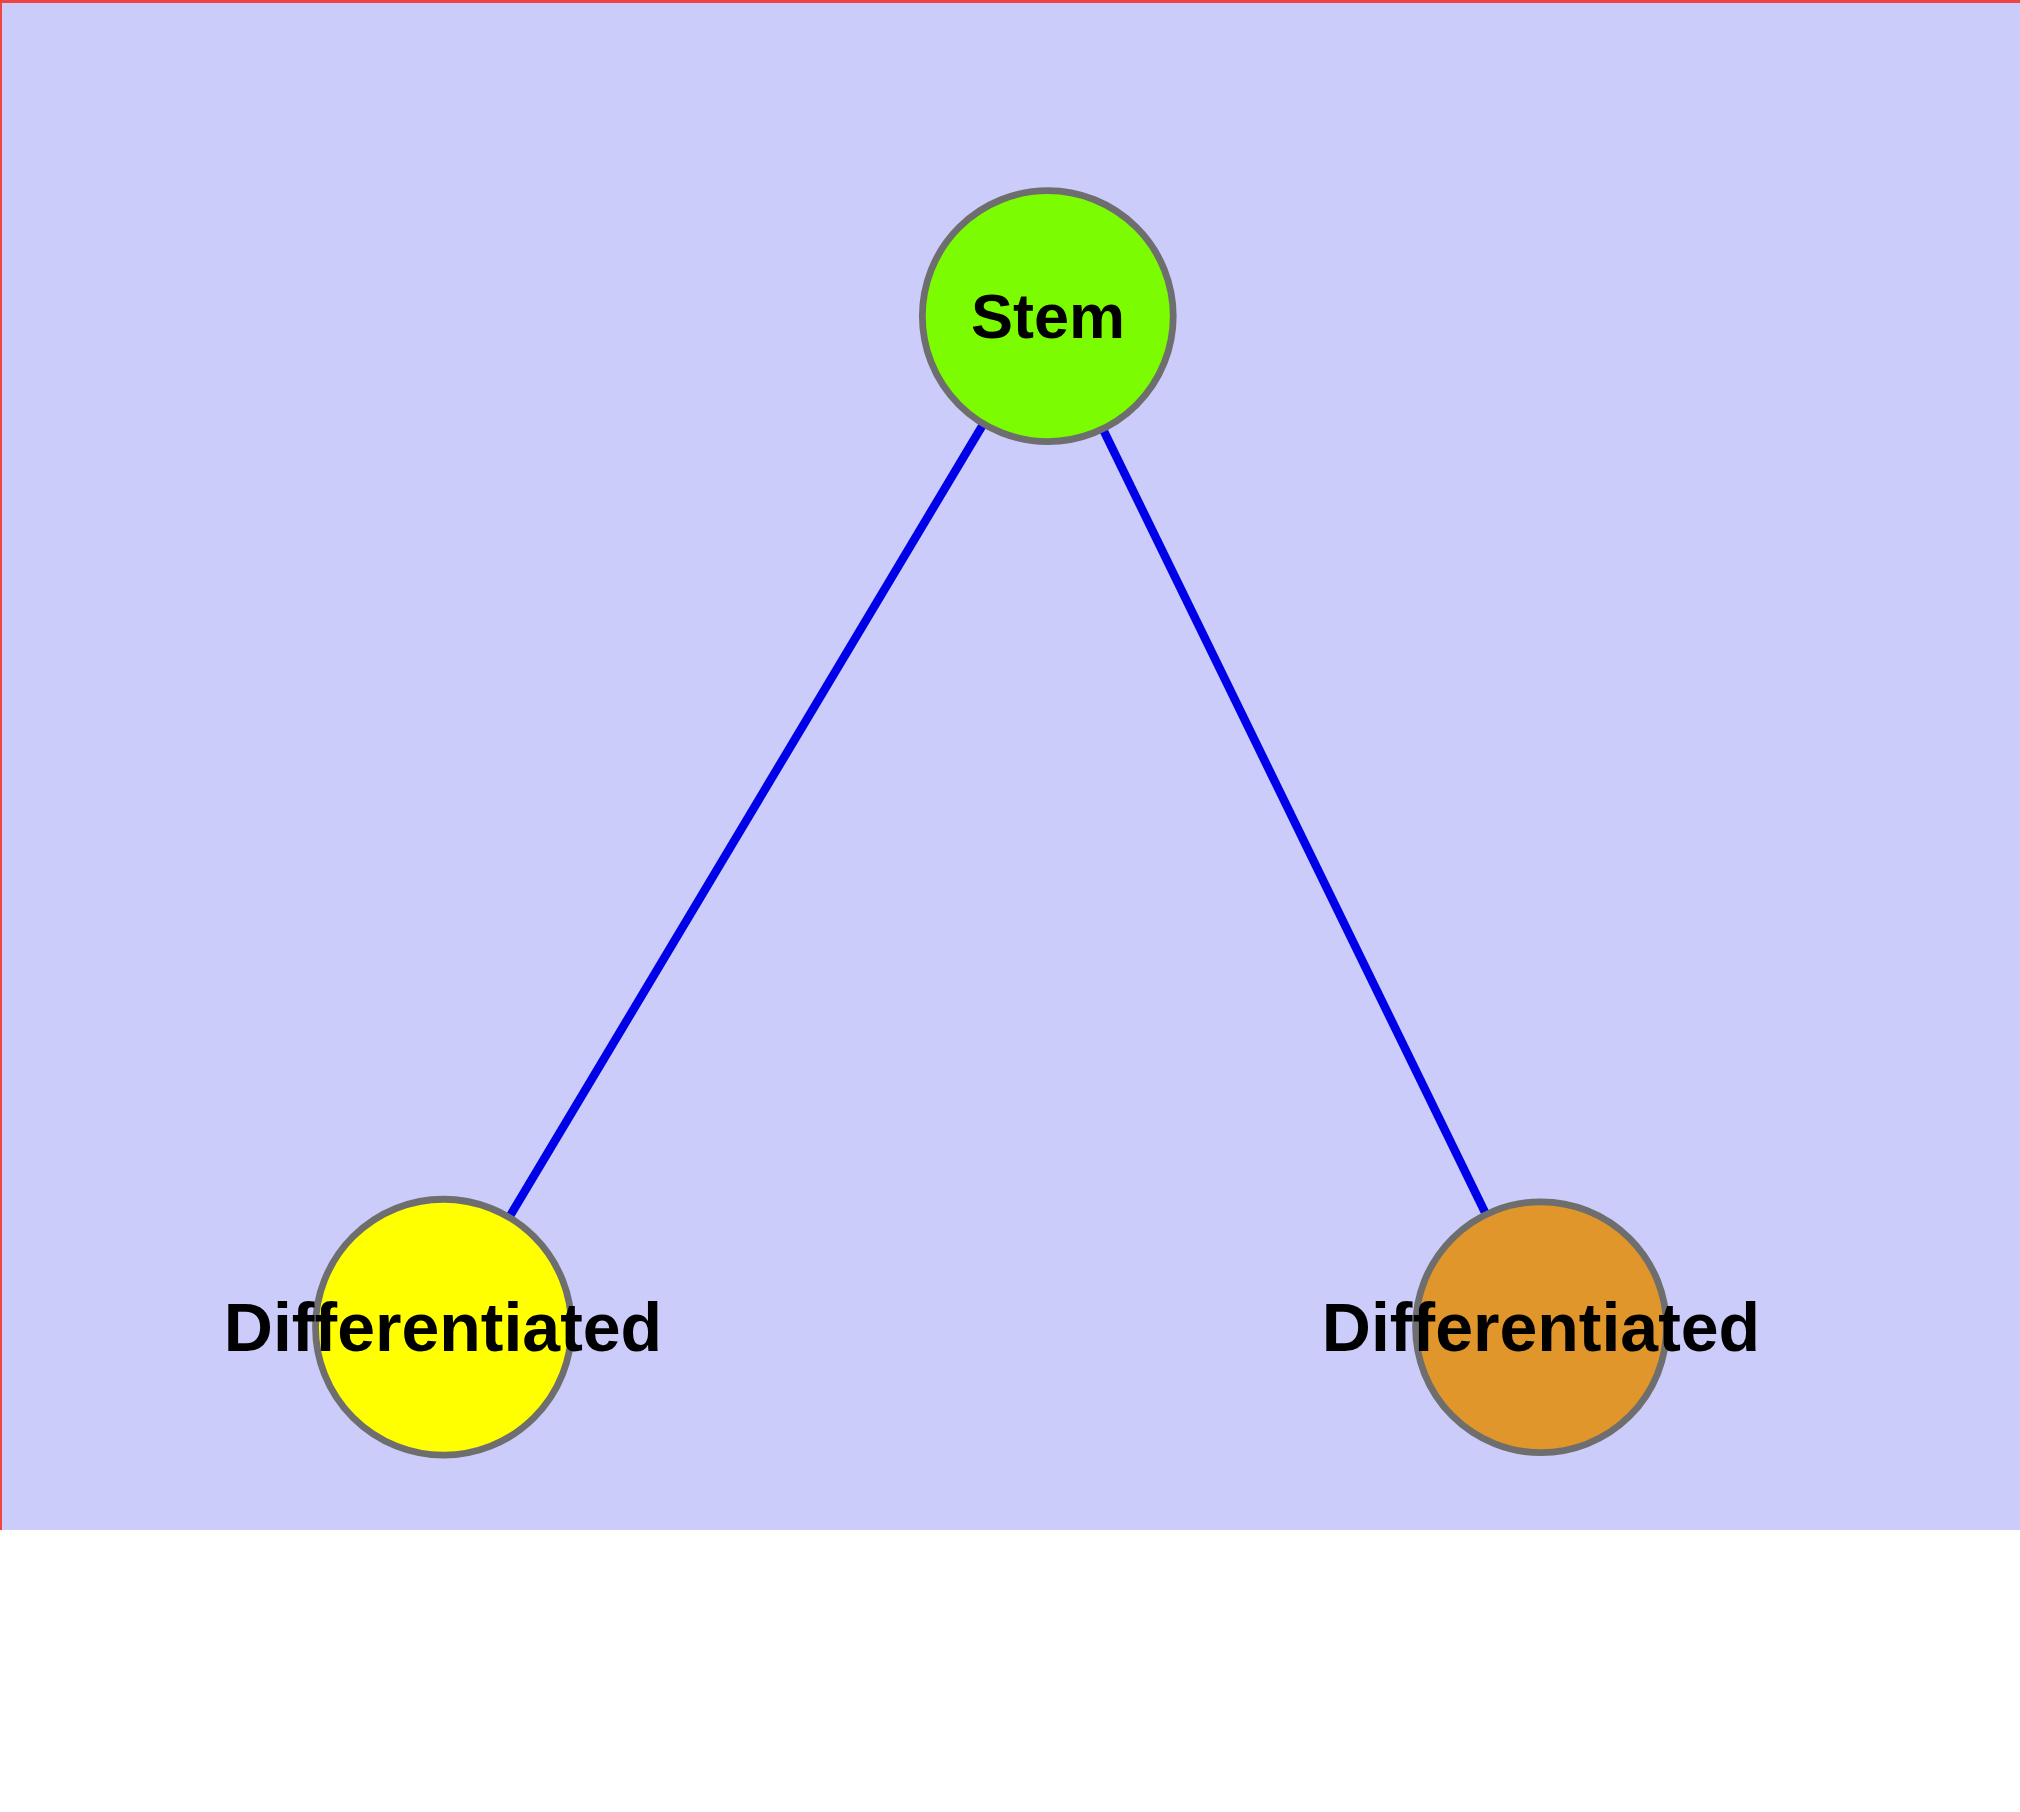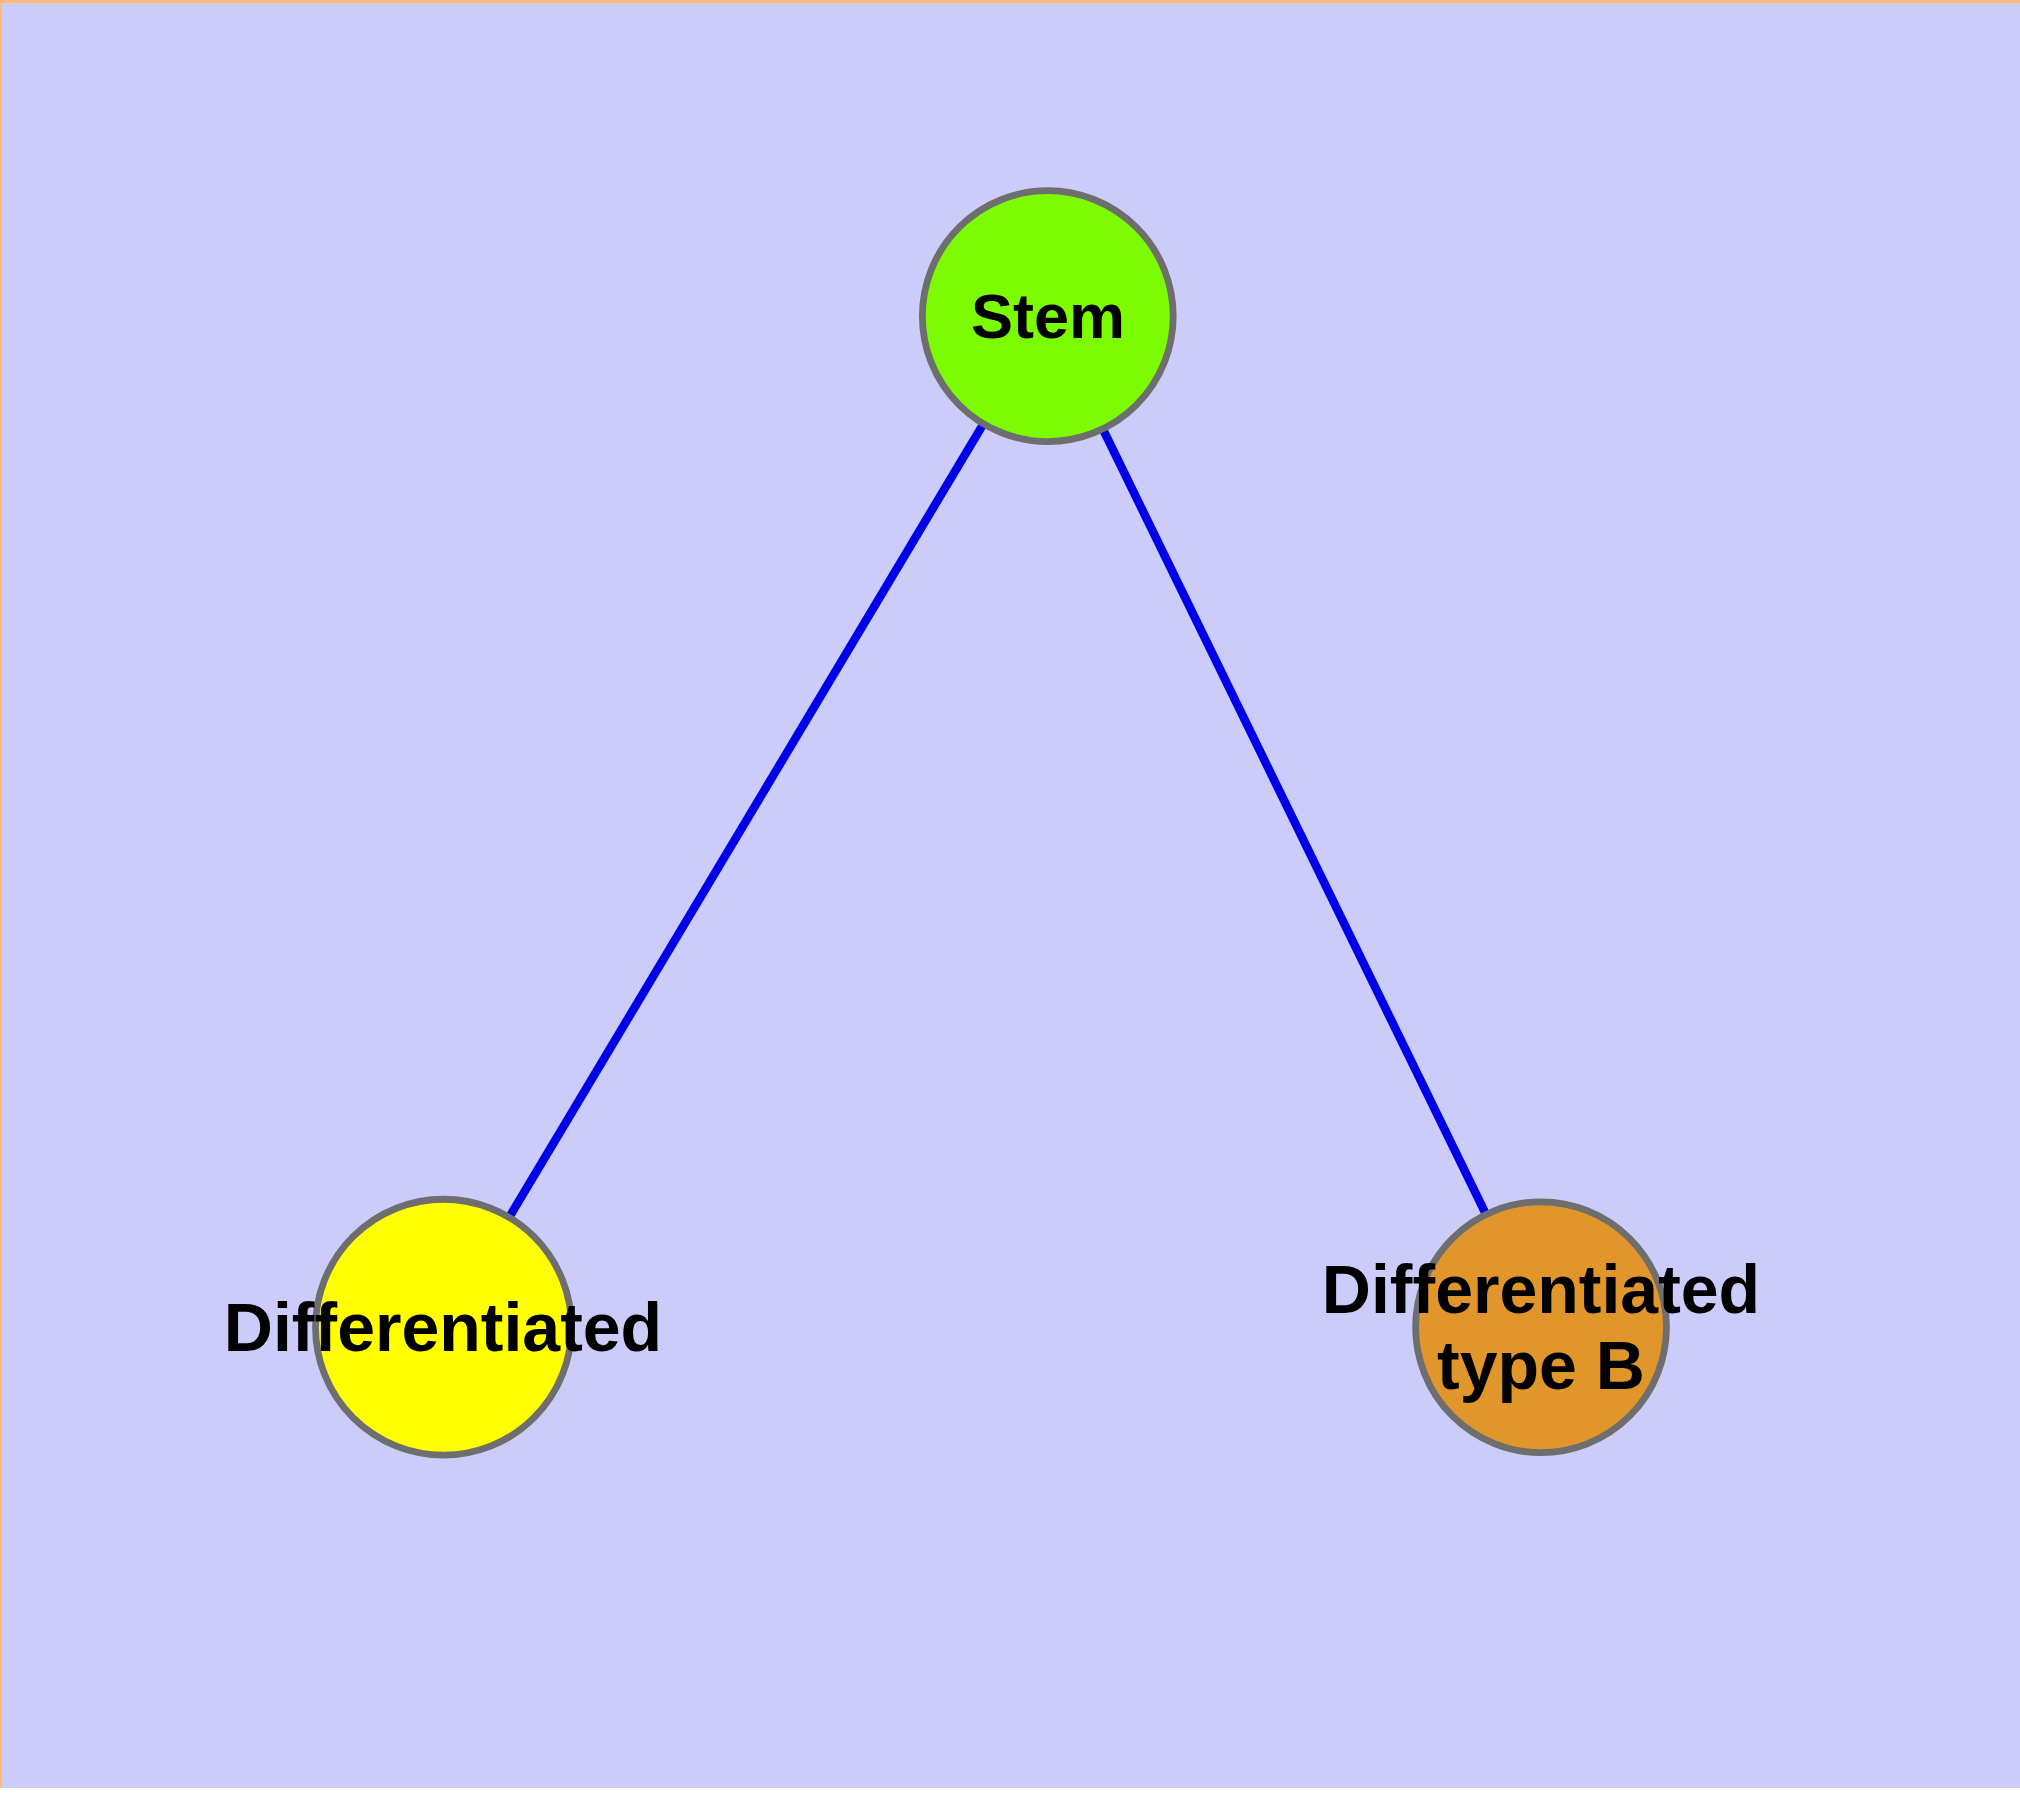--- a/index.html
+++ b/index.html
@@ -3,22 +3,22 @@
 <meta charset="utf-8">
 <style>
   html, body {
     margin: 0;
     padding: 0;
     background: #ffffff;
   }
   #canvas {
     position: relative;
     width: 2021px;
-    height: 1788px;
-    background: #fdba74;
+    height: 1530px;
+    background: #ef4444;
     overflow: hidden;
     font-family: "Liberation Sans", sans-serif;
   }
   #plot-area {
     position: absolute;
     left: 1.7px;
     top: 3.4px;
     width: 2019px;
     height: 1809px;
     background: #ccccfa;
@@ -79,17 +79,16 @@
   <div class="node-label label-stem" id="node-label-0" style="left: 1048px; top: 316px; font-size: 63px;">
     <div>Stem</div>
   </div>
 
   <div class="node-label label-leaf" id="node-label-1" style="left: 443px; top: 1327px; font-size: 68px;">
     <div>Differentiated</div>
   </div>
 
   <div class="node-label label-leaf" id="node-label-2" style="left: 1541px; top: 1327px; font-size: 68px;">
     <div>Differentiated</div>
-    <div>type B</div>
   </div>
 
 </div>
 
 
 </body></html>

